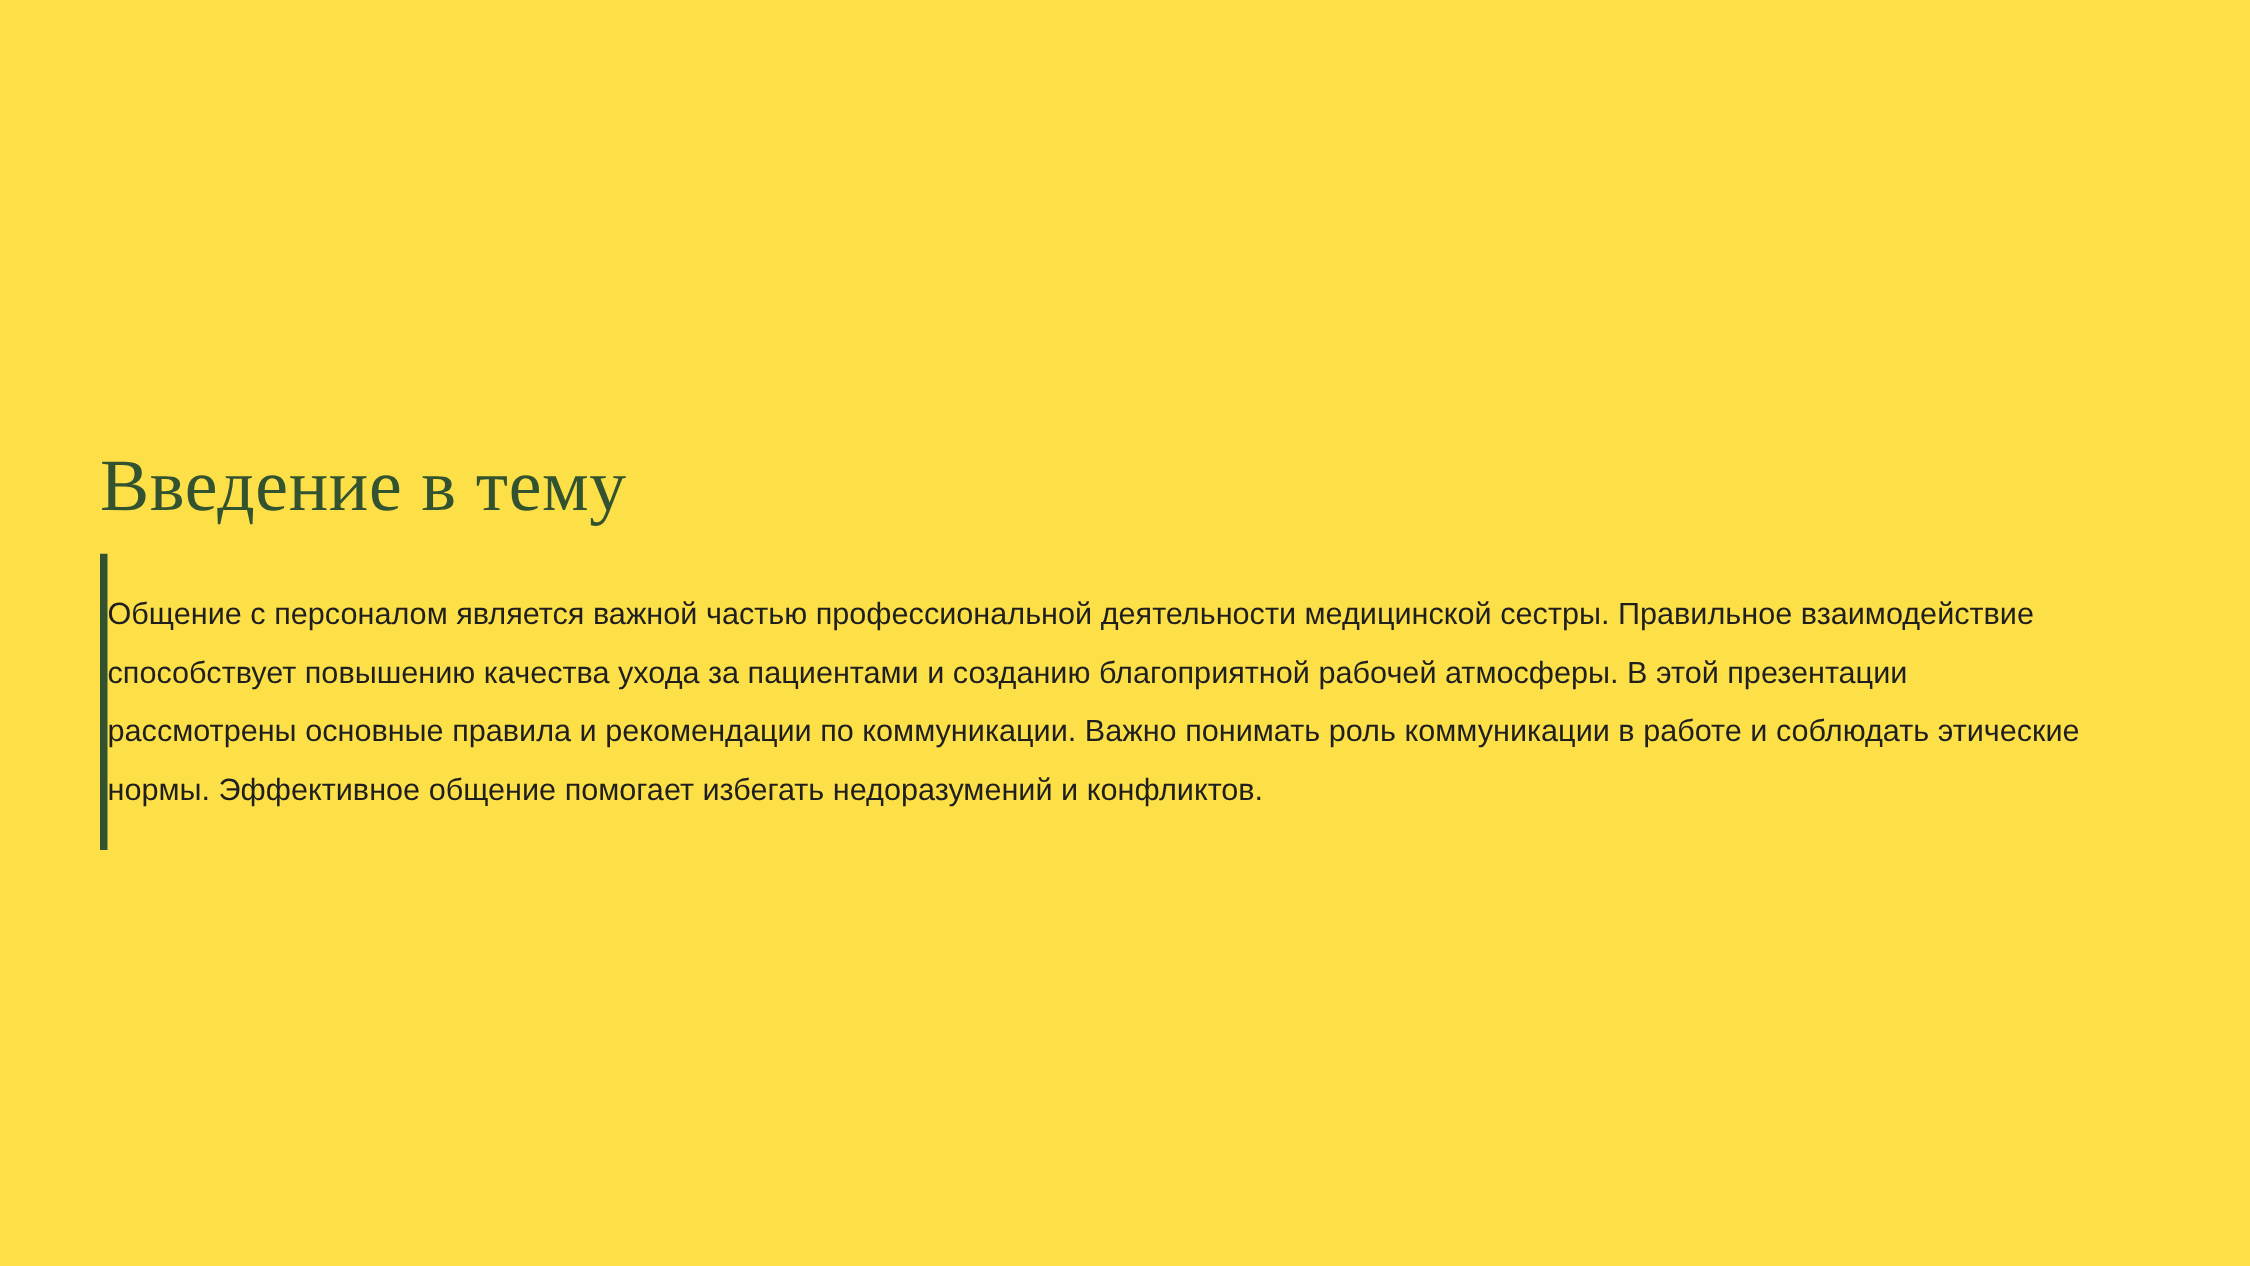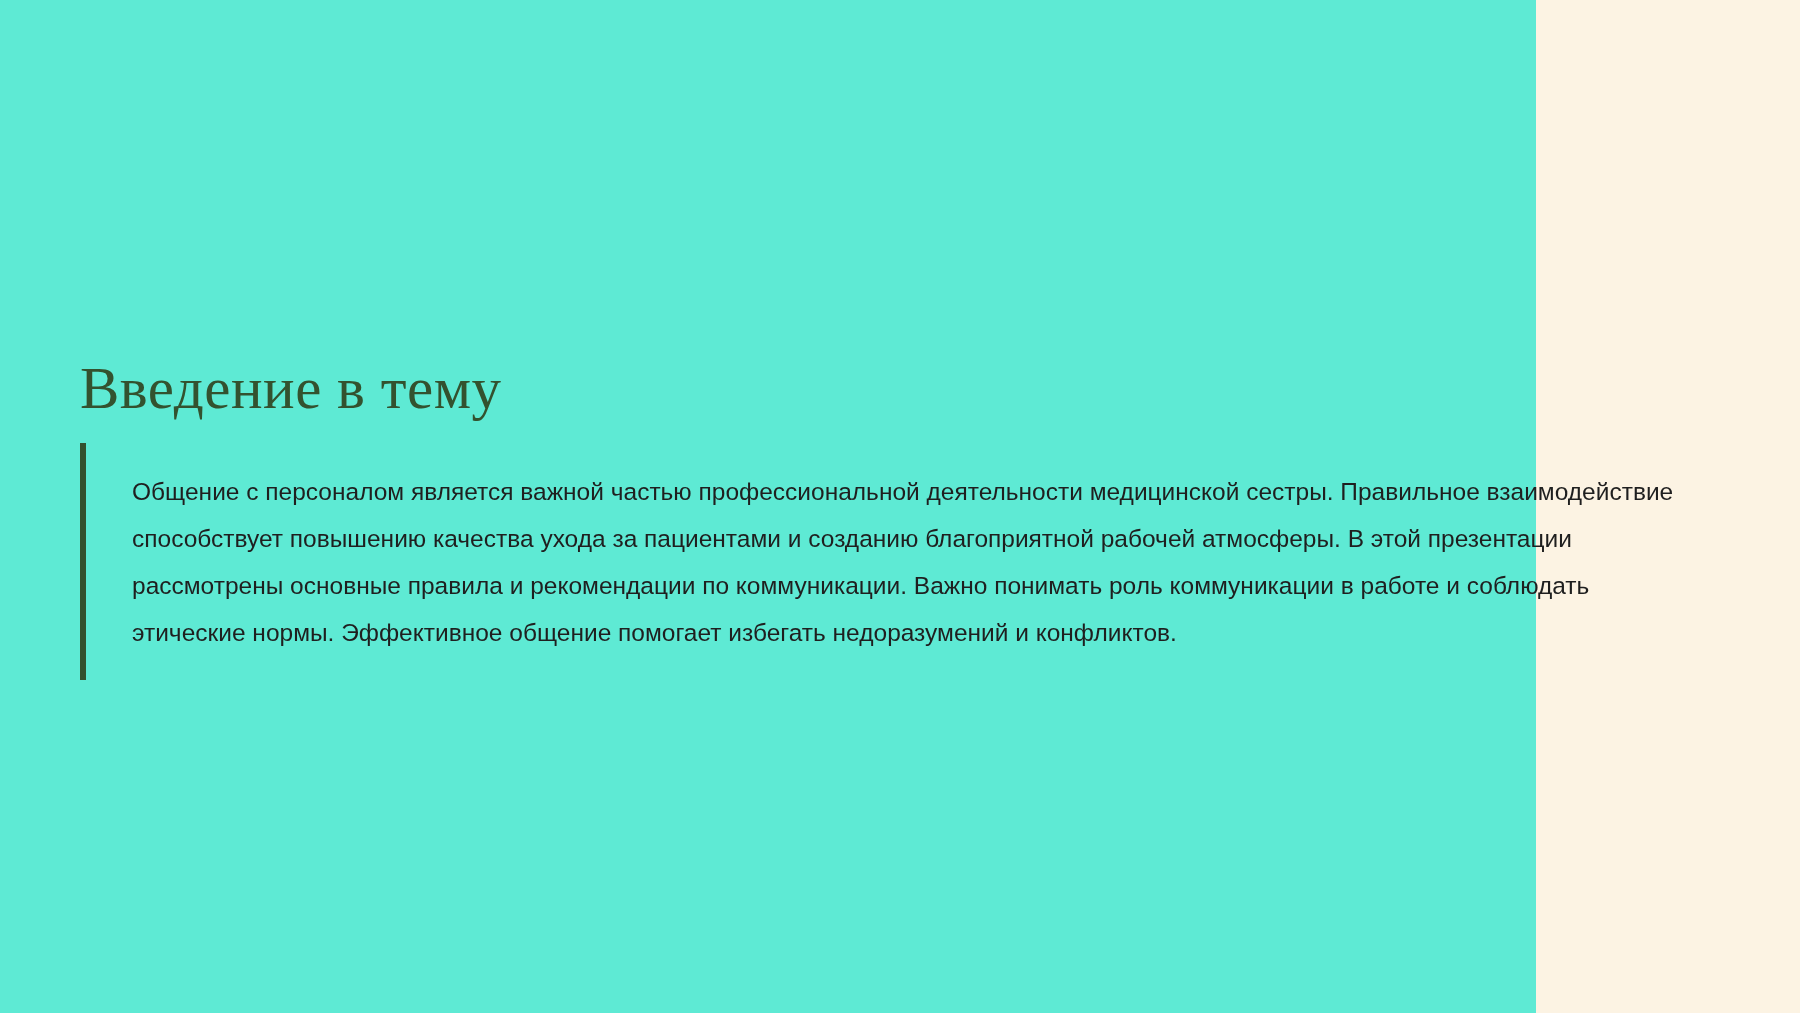--- a/index.html
+++ b/index.html
@@ -8,24 +8,24 @@
   }
   body {
     width: 1800px;
     height: 1013px;
     background: #FCF3E3;
     font-family: "Liberation Sans", sans-serif;
     overflow: hidden;
   }
   .slide {
     position: relative;
-    width: 1536px;
+    width: 1800px;
     height: 1013px;
     box-sizing: border-box;
-    background: #5eead4;
+    background: #fde047;
   }
   .slide-title {
     position: absolute;
     left: 80px;
     top: 318px;
     font-family: "Liberation Serif", serif;
     font-size: 59px;
     line-height: 1.05;
     letter-spacing: 0.5px;
     color: #33522F;
@@ -40,21 +40,20 @@
     display: flex;
     align-items: stretch;
   }
   .accent-bar {
     width: 6px;
     background: #33522F;
     flex: 0 0 6px;
     border-radius: 0;
   }
   .body-text {
-    padding-left: 46px;
     font-family: "Liberation Sans", sans-serif;
     font-size: 24.5px;
     line-height: 47px;
     color: #1F1F1F;
     max-width: 1590px;
     text-align: left;
   }
 </style>
 </head>
 <body>

